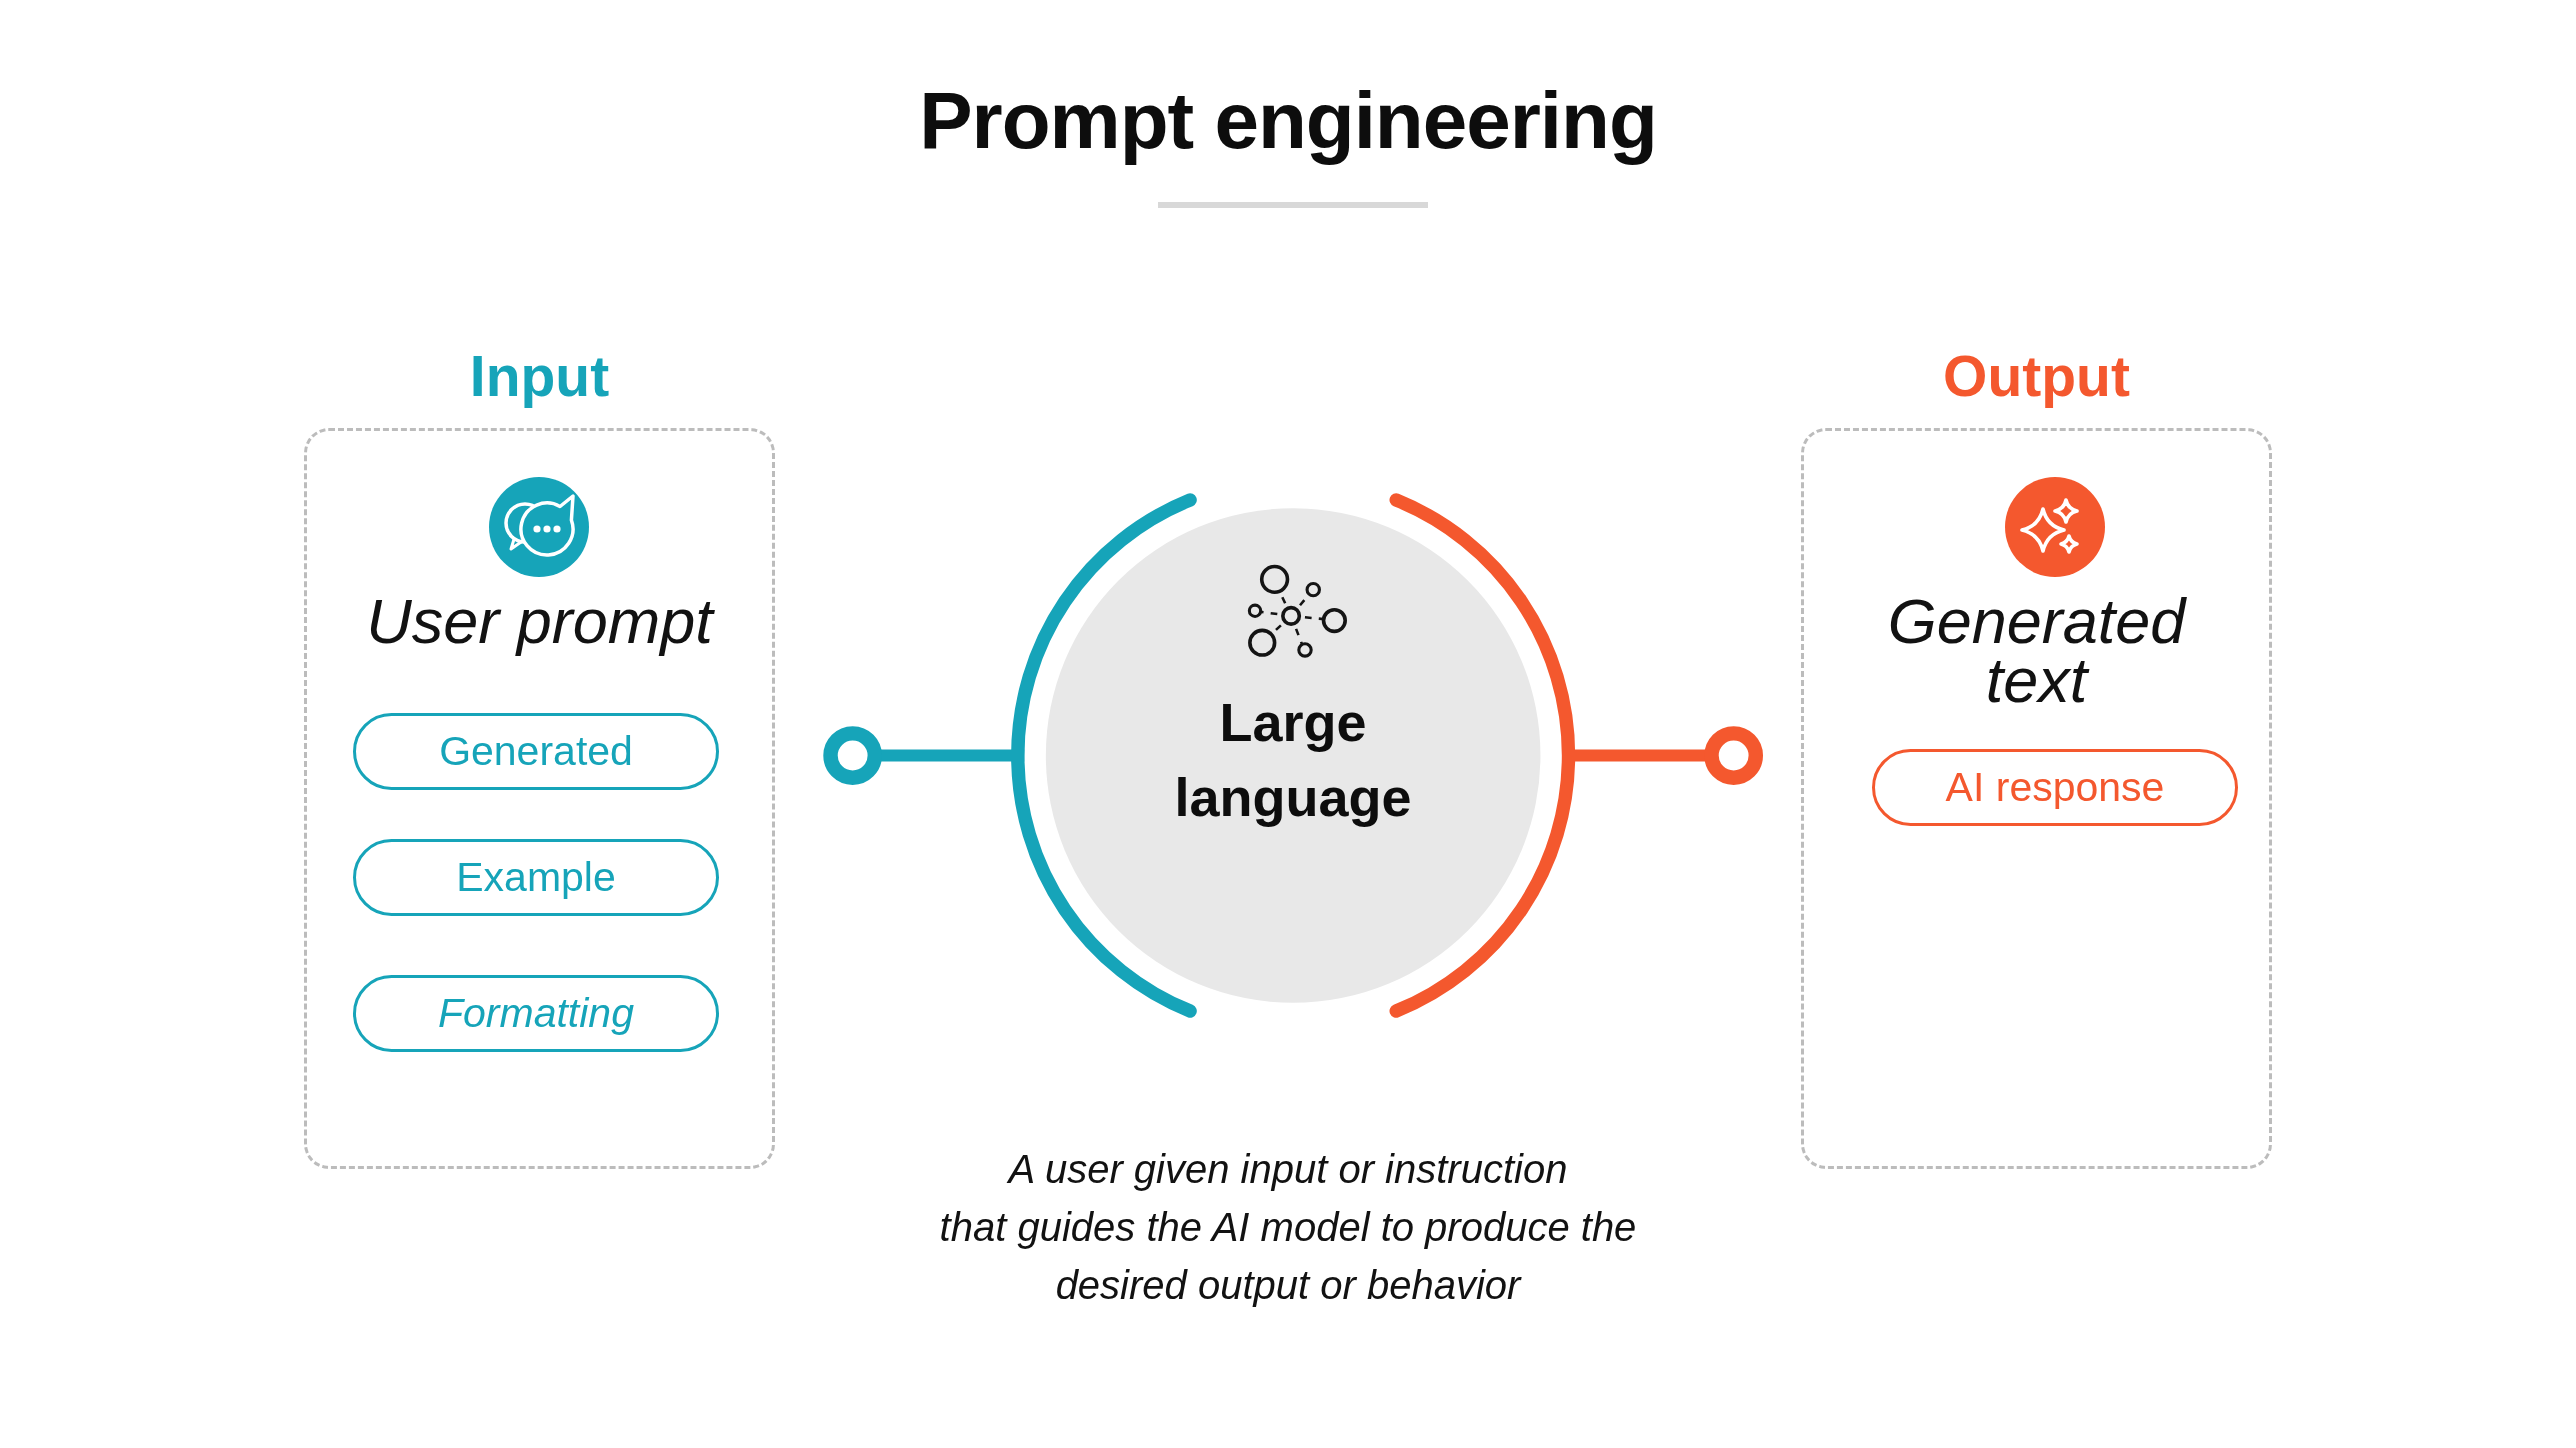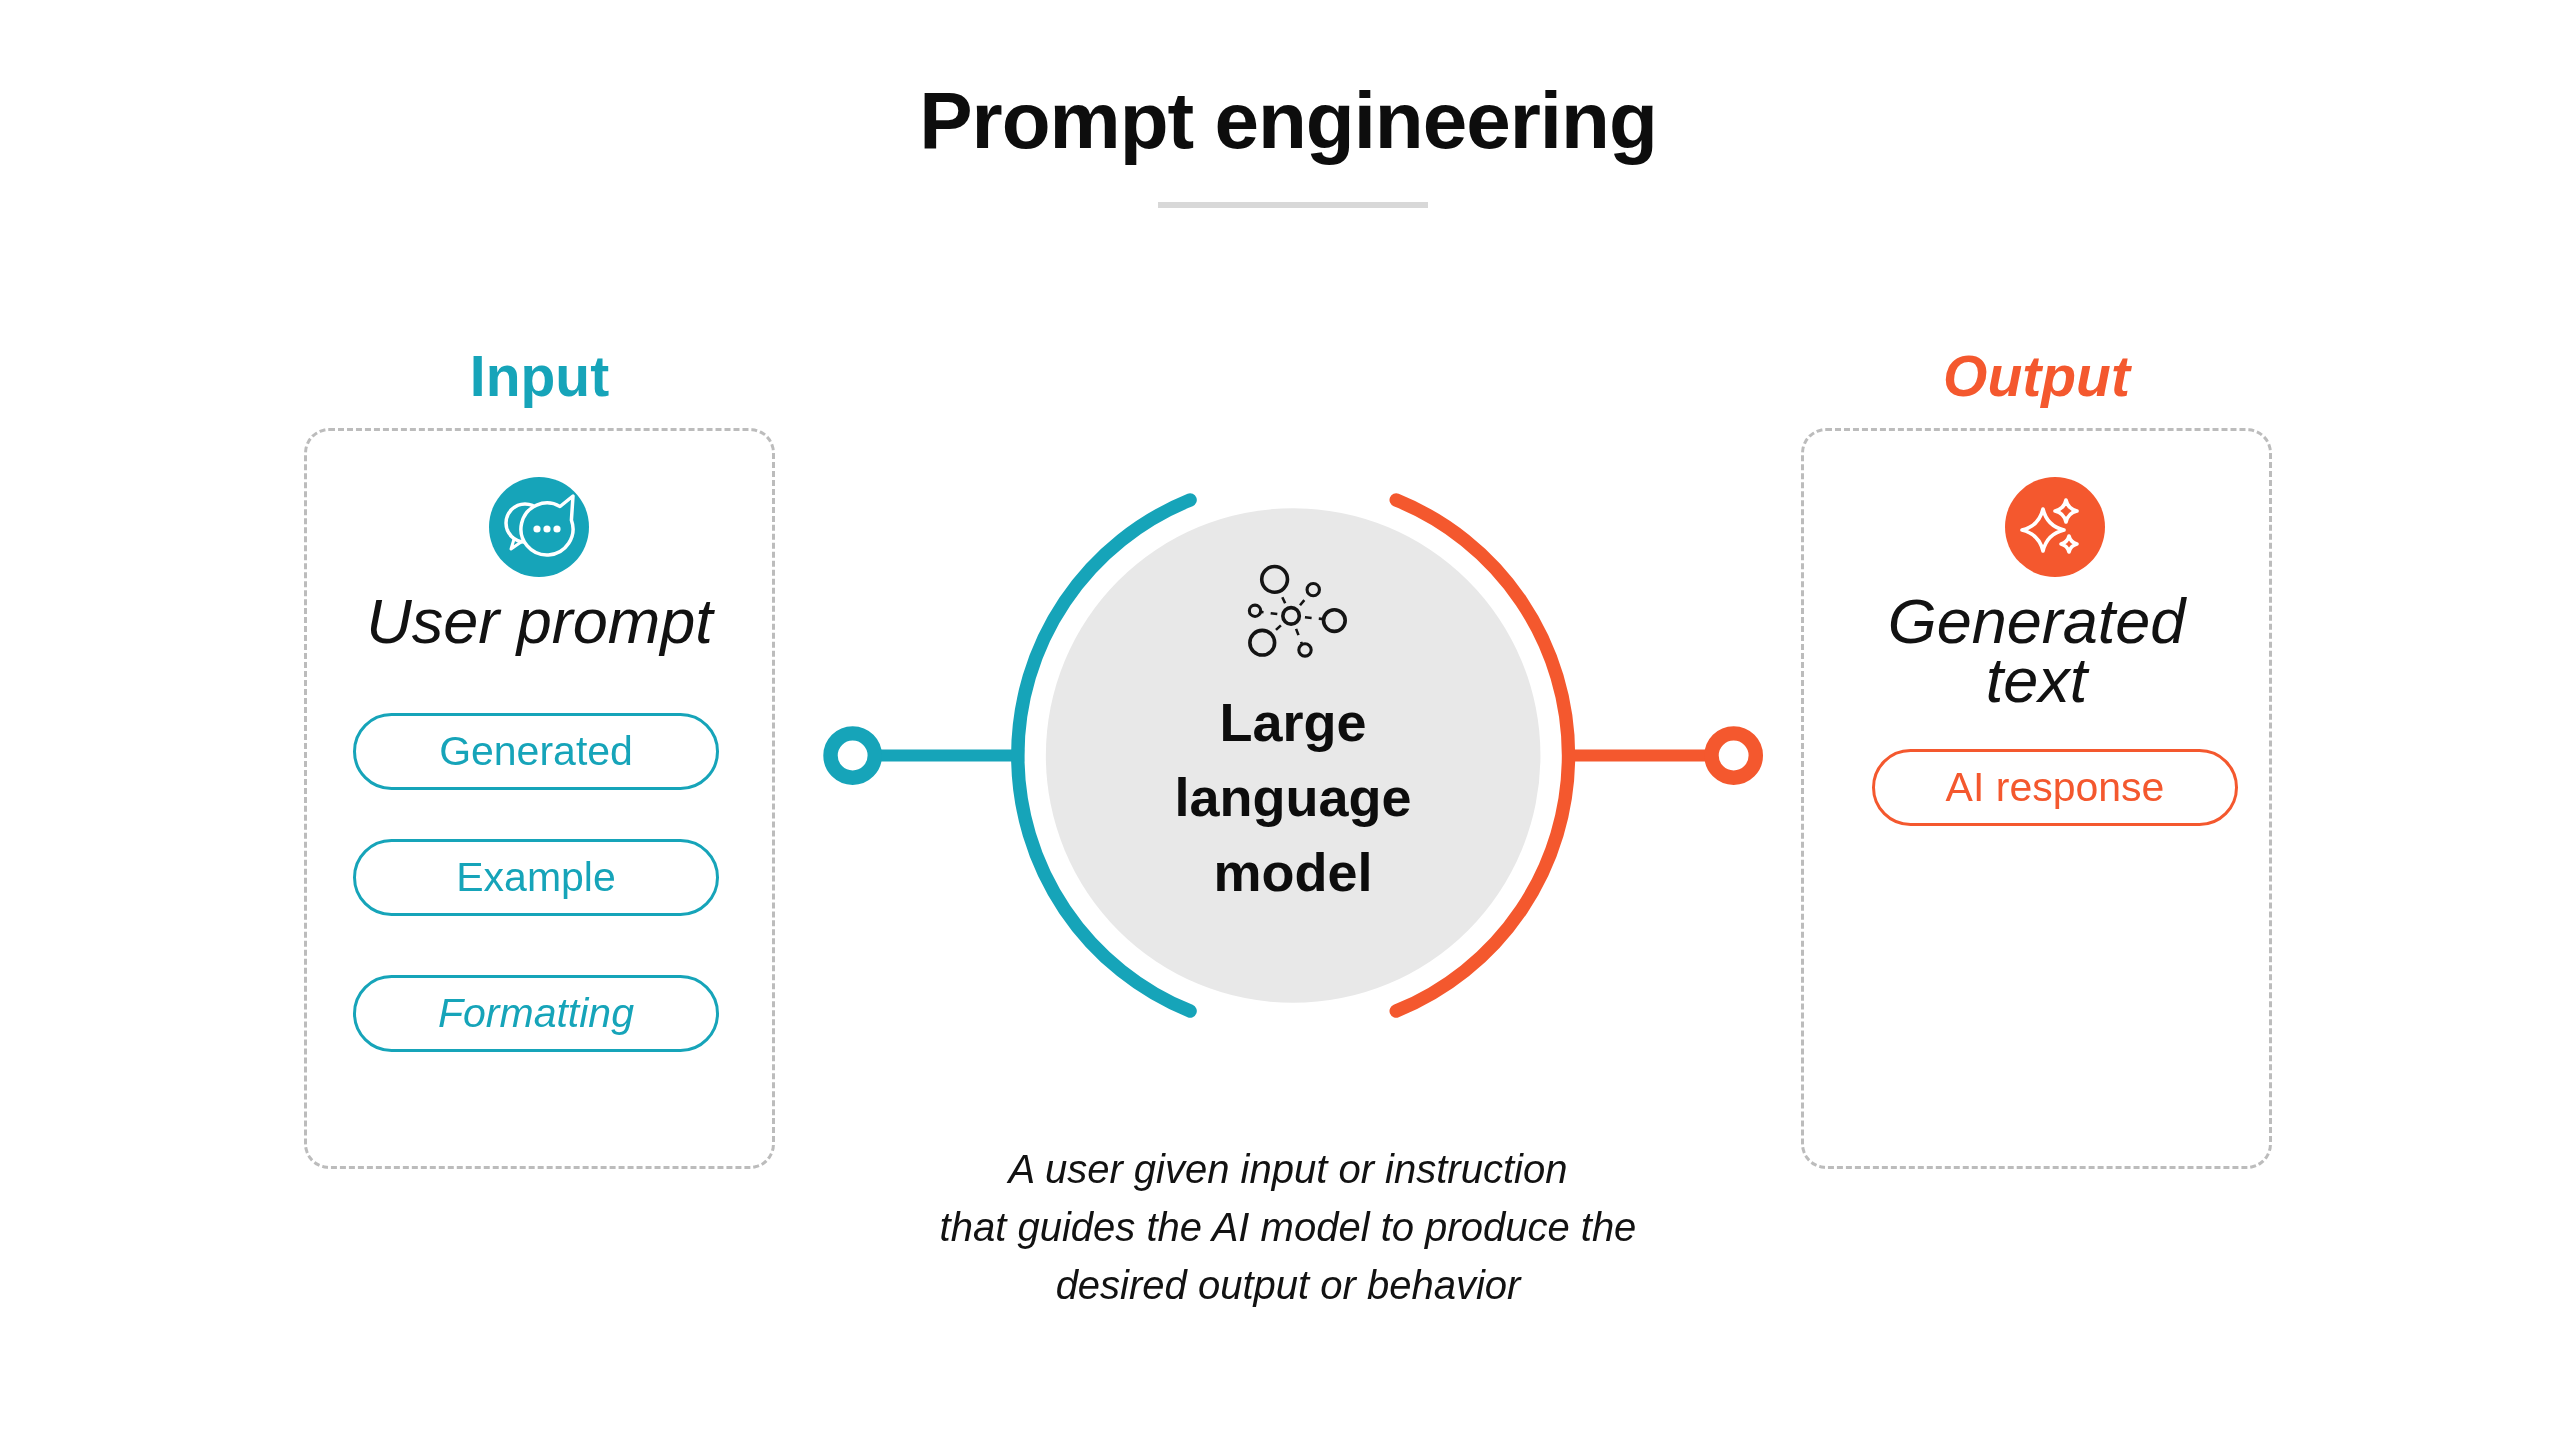--- a/index.html
+++ b/index.html
@@ -36,21 +36,21 @@
   
   .col-heading {
     width: 471px;
     top: 313px;
     text-align: center;
     font-size: 57px;
     font-weight: 800;
     margin: 0;
   }
   .heading-input { left: 304px; color: var(--teal); }
-  .heading-output { left: 1801px; color: var(--orange); font-style: italic; }
+  .heading-output { left: 1801px; color: var(--orange); }
 
   
   .dashed-box {
     top: 398px;
     width: 471px;
     height: 741px;
     border: 3.1px dashed #bcbcbc;
     border-radius: 25px;
     box-sizing: border-box;
   }
@@ -185,21 +185,20 @@
 
   <div class="abs italic-label user-prompt">User prompt</div>
 
   <div class="abs pill pill-q">Generated</div>
   <div class="abs pill pill-e">Example</div>
   <div class="abs pill pill-f">Formatting</div>
 
   <div class="abs llm-label">
     <div>Large</div>
     <div>language</div>
-    <div>model</div>
   </div>
 
   <h2 class="abs col-heading heading-output">Output</h2>
   <div class="abs dashed-box box-output"></div>
 
   <span class="abs icon-badge sparkle-badge">
     <svg viewBox="0 0 100 100">
       <circle cx="50" cy="50" r="50" fill="#f4582e"></circle>
       <g fill="none" stroke="#ffffff" stroke-width="3.6" stroke-linejoin="round">
         <path d="M38 32 Q42 49 59 53 Q42 57 38 74 Q34 57 17 53 Q34 49 38 32 Z"></path>

